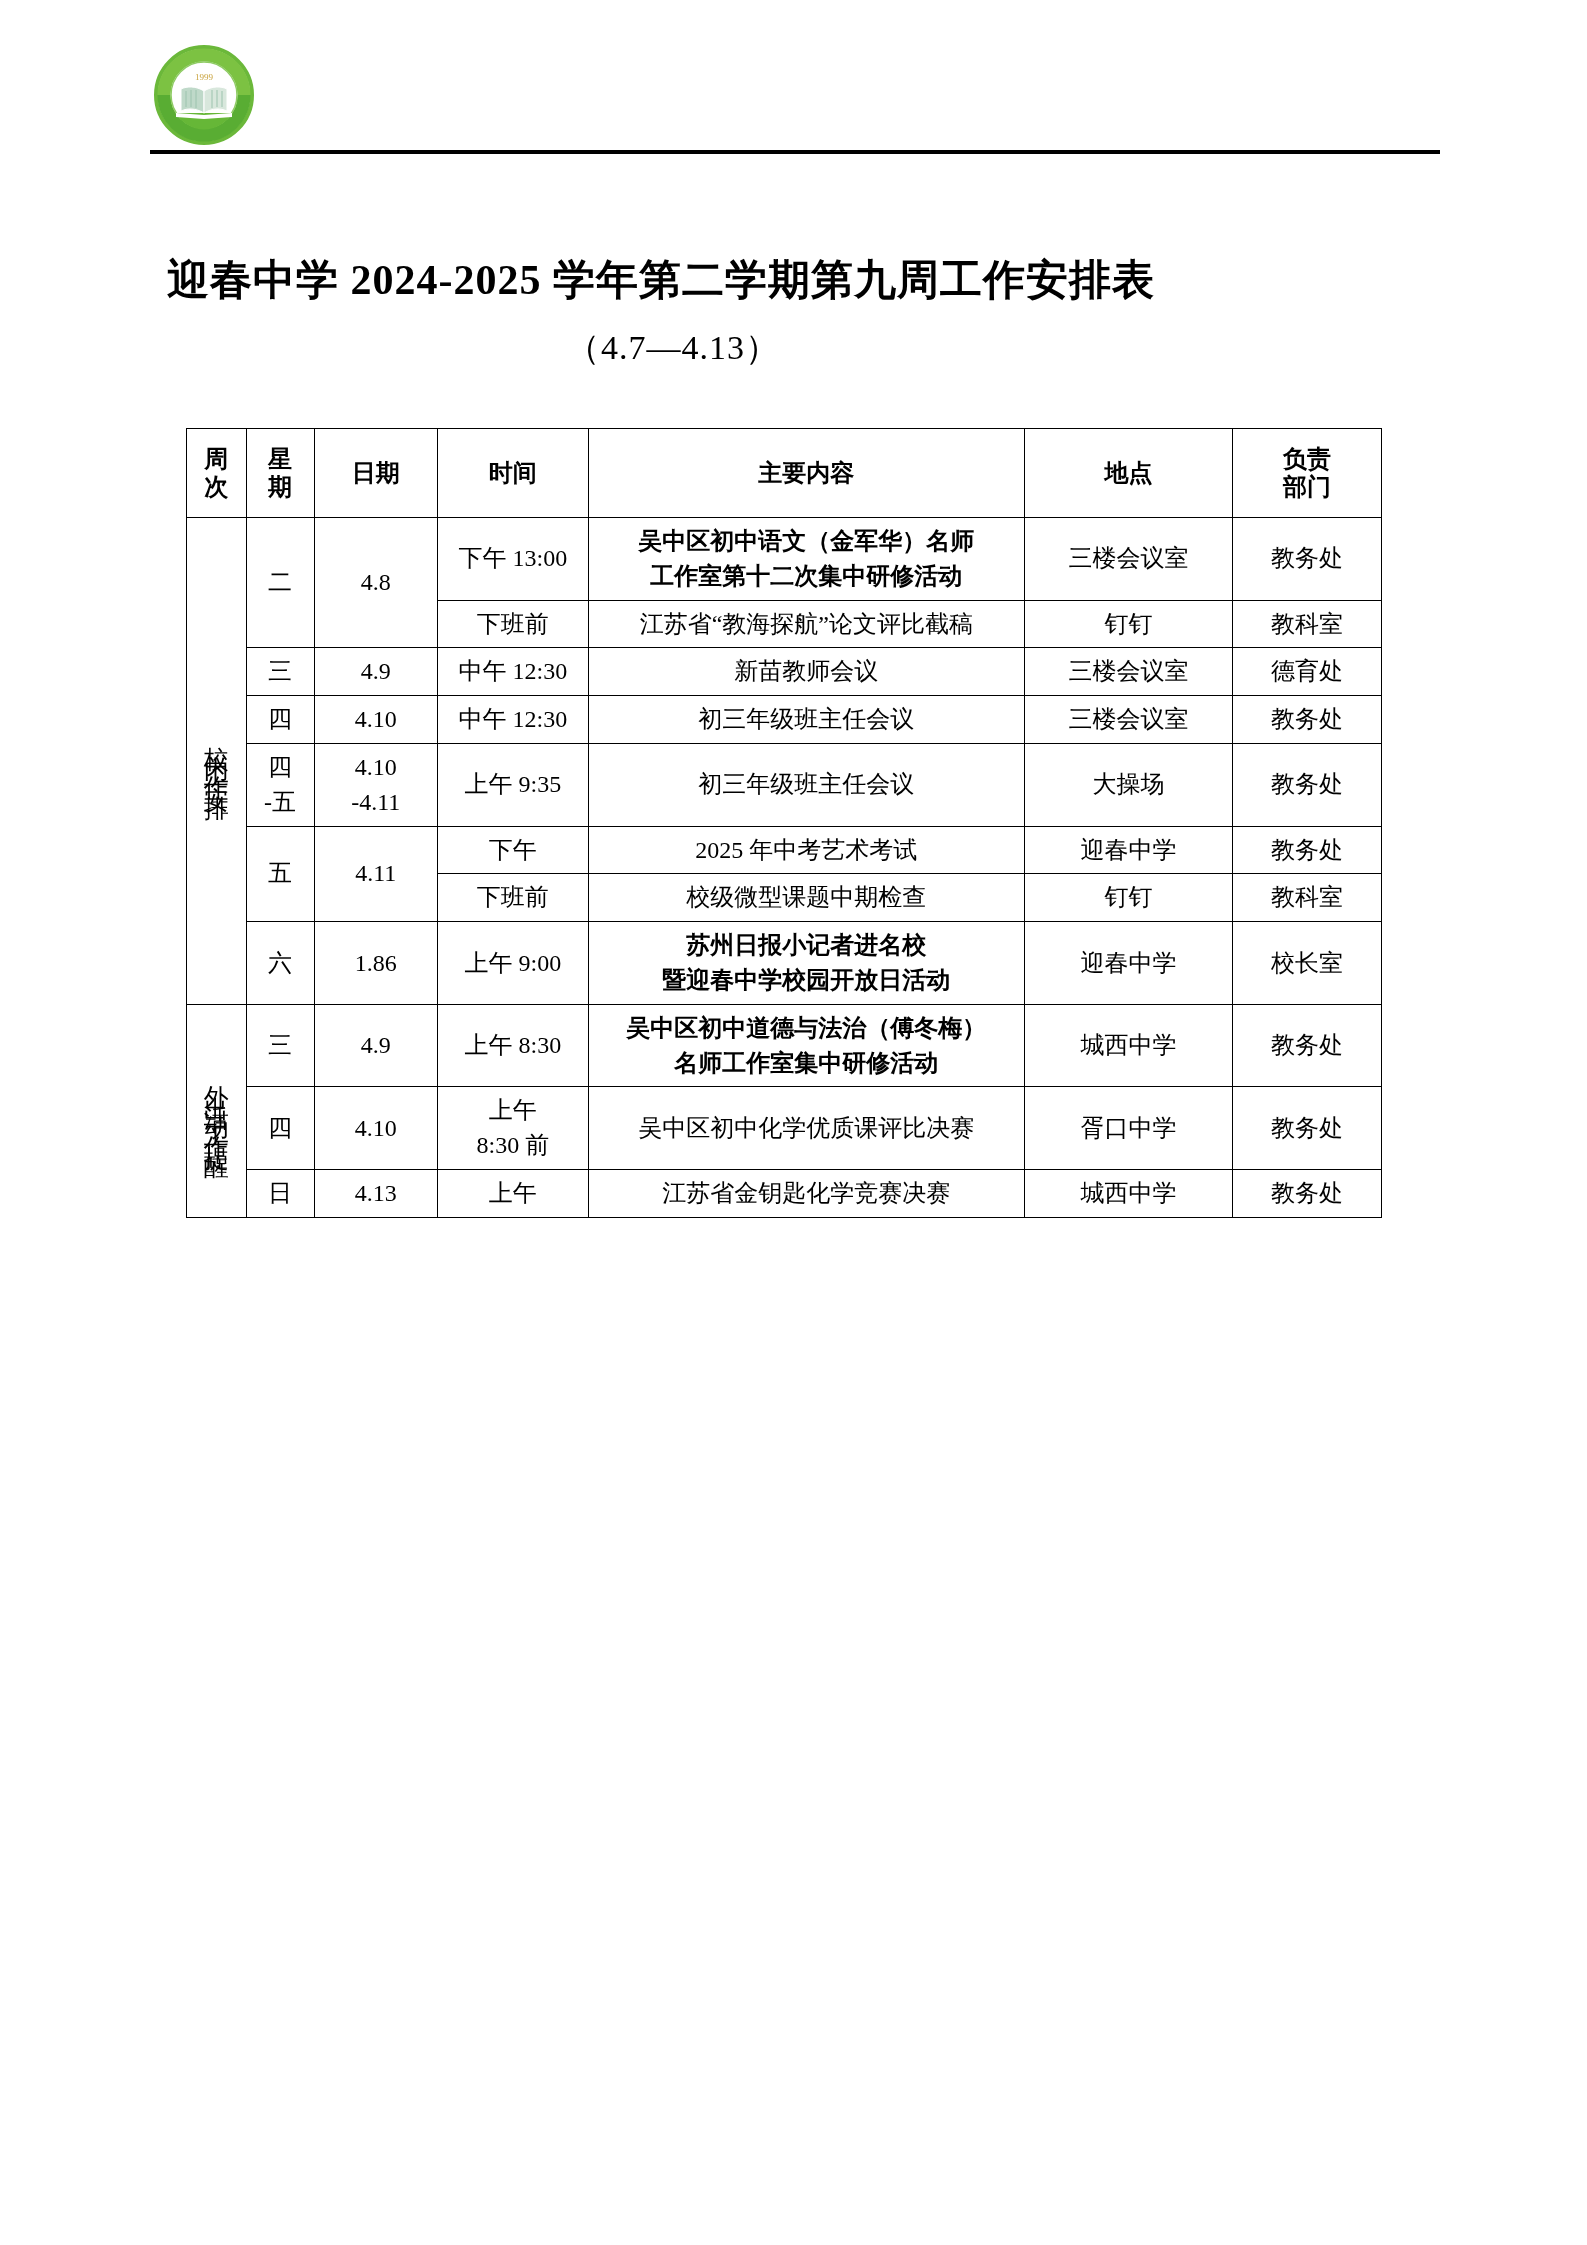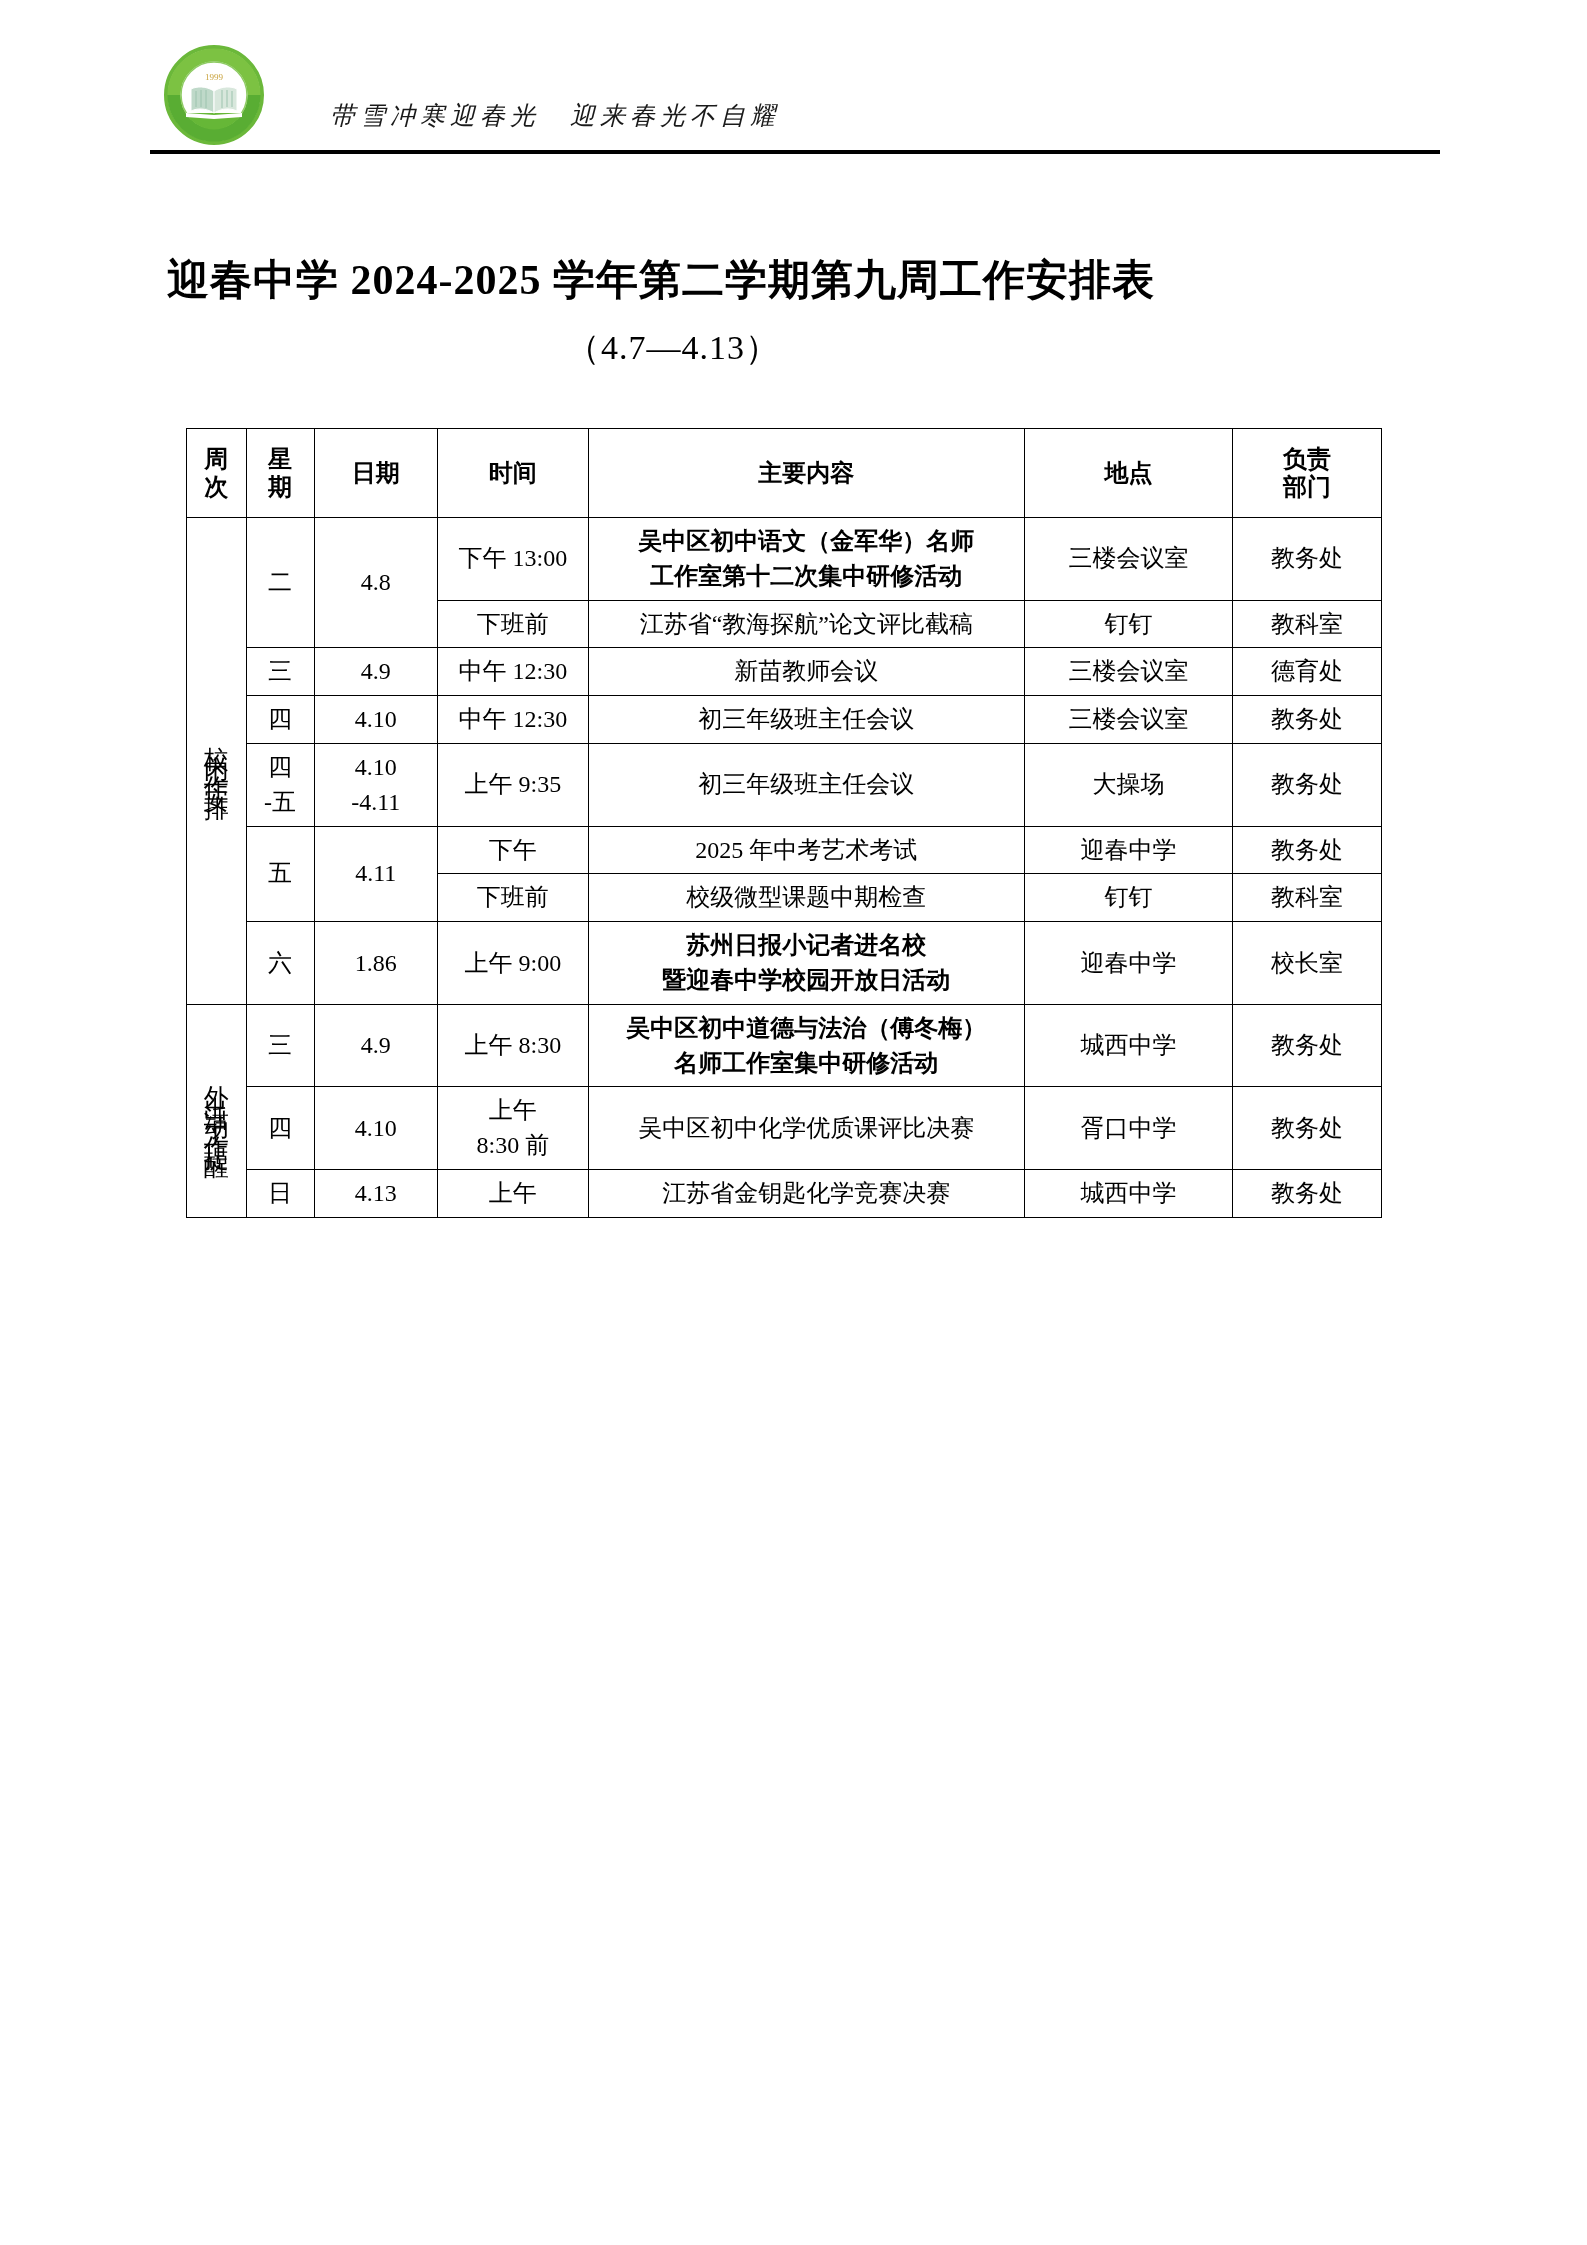--- a/index.html
+++ b/index.html
@@ -19,21 +19,21 @@
   
   .letterhead {
     position: absolute;
     left: 140px;
     top: 45px;
     width: 1300px;
     height: 110px;
   }
   .logo {
     position: absolute;
-    left: 24px;
+    left: 14px;
     top: 0px;
     width: 100px;
     height: 100px;
   }
   .slogan {
     position: absolute;
     left: 190px;
     top: 54px;
     font-family: "Liberation Serif", "DejaVu Serif", serif;
     font-size: 25px;
@@ -148,21 +148,20 @@
       <g>
         <path d="M50,46 C42,41 33,41 27,44 L27,66 C33,63 42,63 50,68 Z" fill="#BFD9C9" stroke="#ffffff" stroke-width="1"></path>
         <path d="M50,46 C58,41 67,41 73,44 L73,66 C67,63 58,63 50,68 Z" fill="#D8E7DC" stroke="#ffffff" stroke-width="1"></path>
         <path d="M32,46 L32,62 M37,45 L37,62 M42,45 L42,63
                  M58,45 L58,63 M63,45 L63,62 M68,46 L68,62" stroke="#9CC3AE" stroke-width="1" fill="none"></path>
         <path d="M22,68 L50,70 L78,68 L78,72 L50,74 L22,72 Z" fill="#ffffff"></path>
       </g>
     </svg>
   </div>
 
-  <div class="slogan">带雪冲寒迎春光　迎来春光不自耀</div>
   <div class="letterhead-rule"></div>
 </div>
 
 <div class="doc-title">迎春中学 2024-2025 学年第二学期第九周工作安排表</div>
 <div class="doc-subtitle">（4.7—4.13）</div>
 
 <div class="sched-wrap">
   <table class="sched">
     <colgroup>
       <col class="c-sec">

